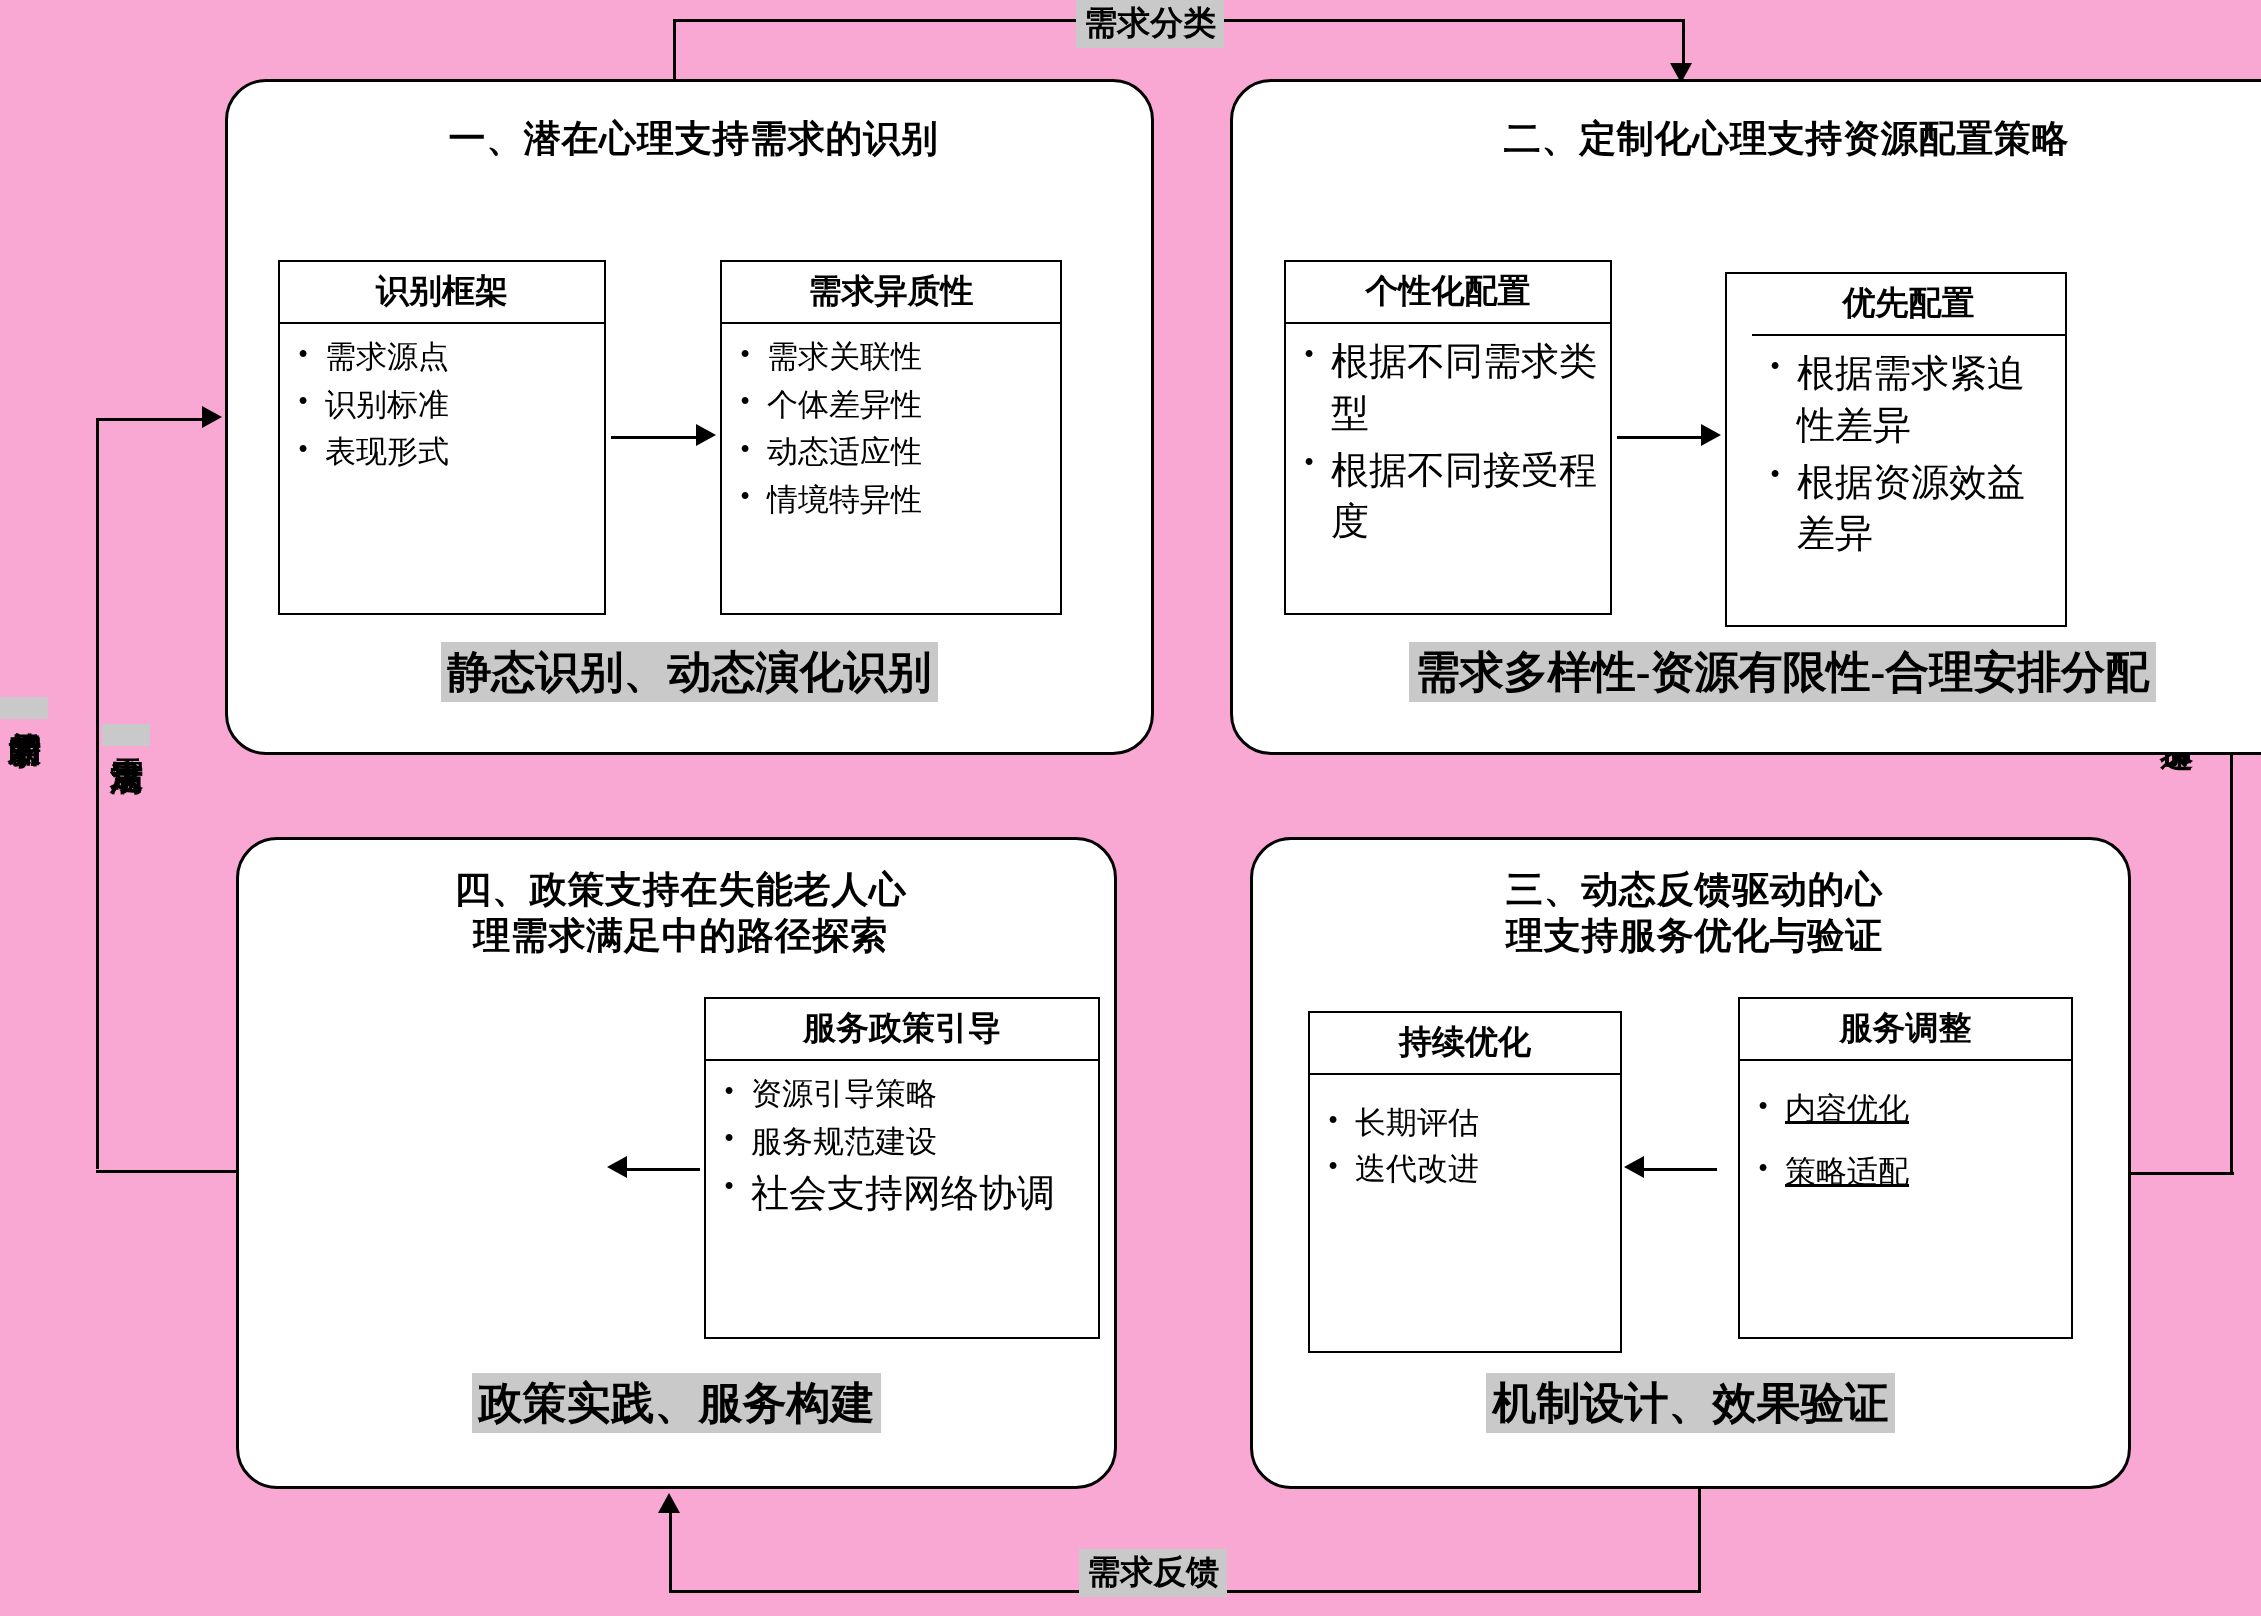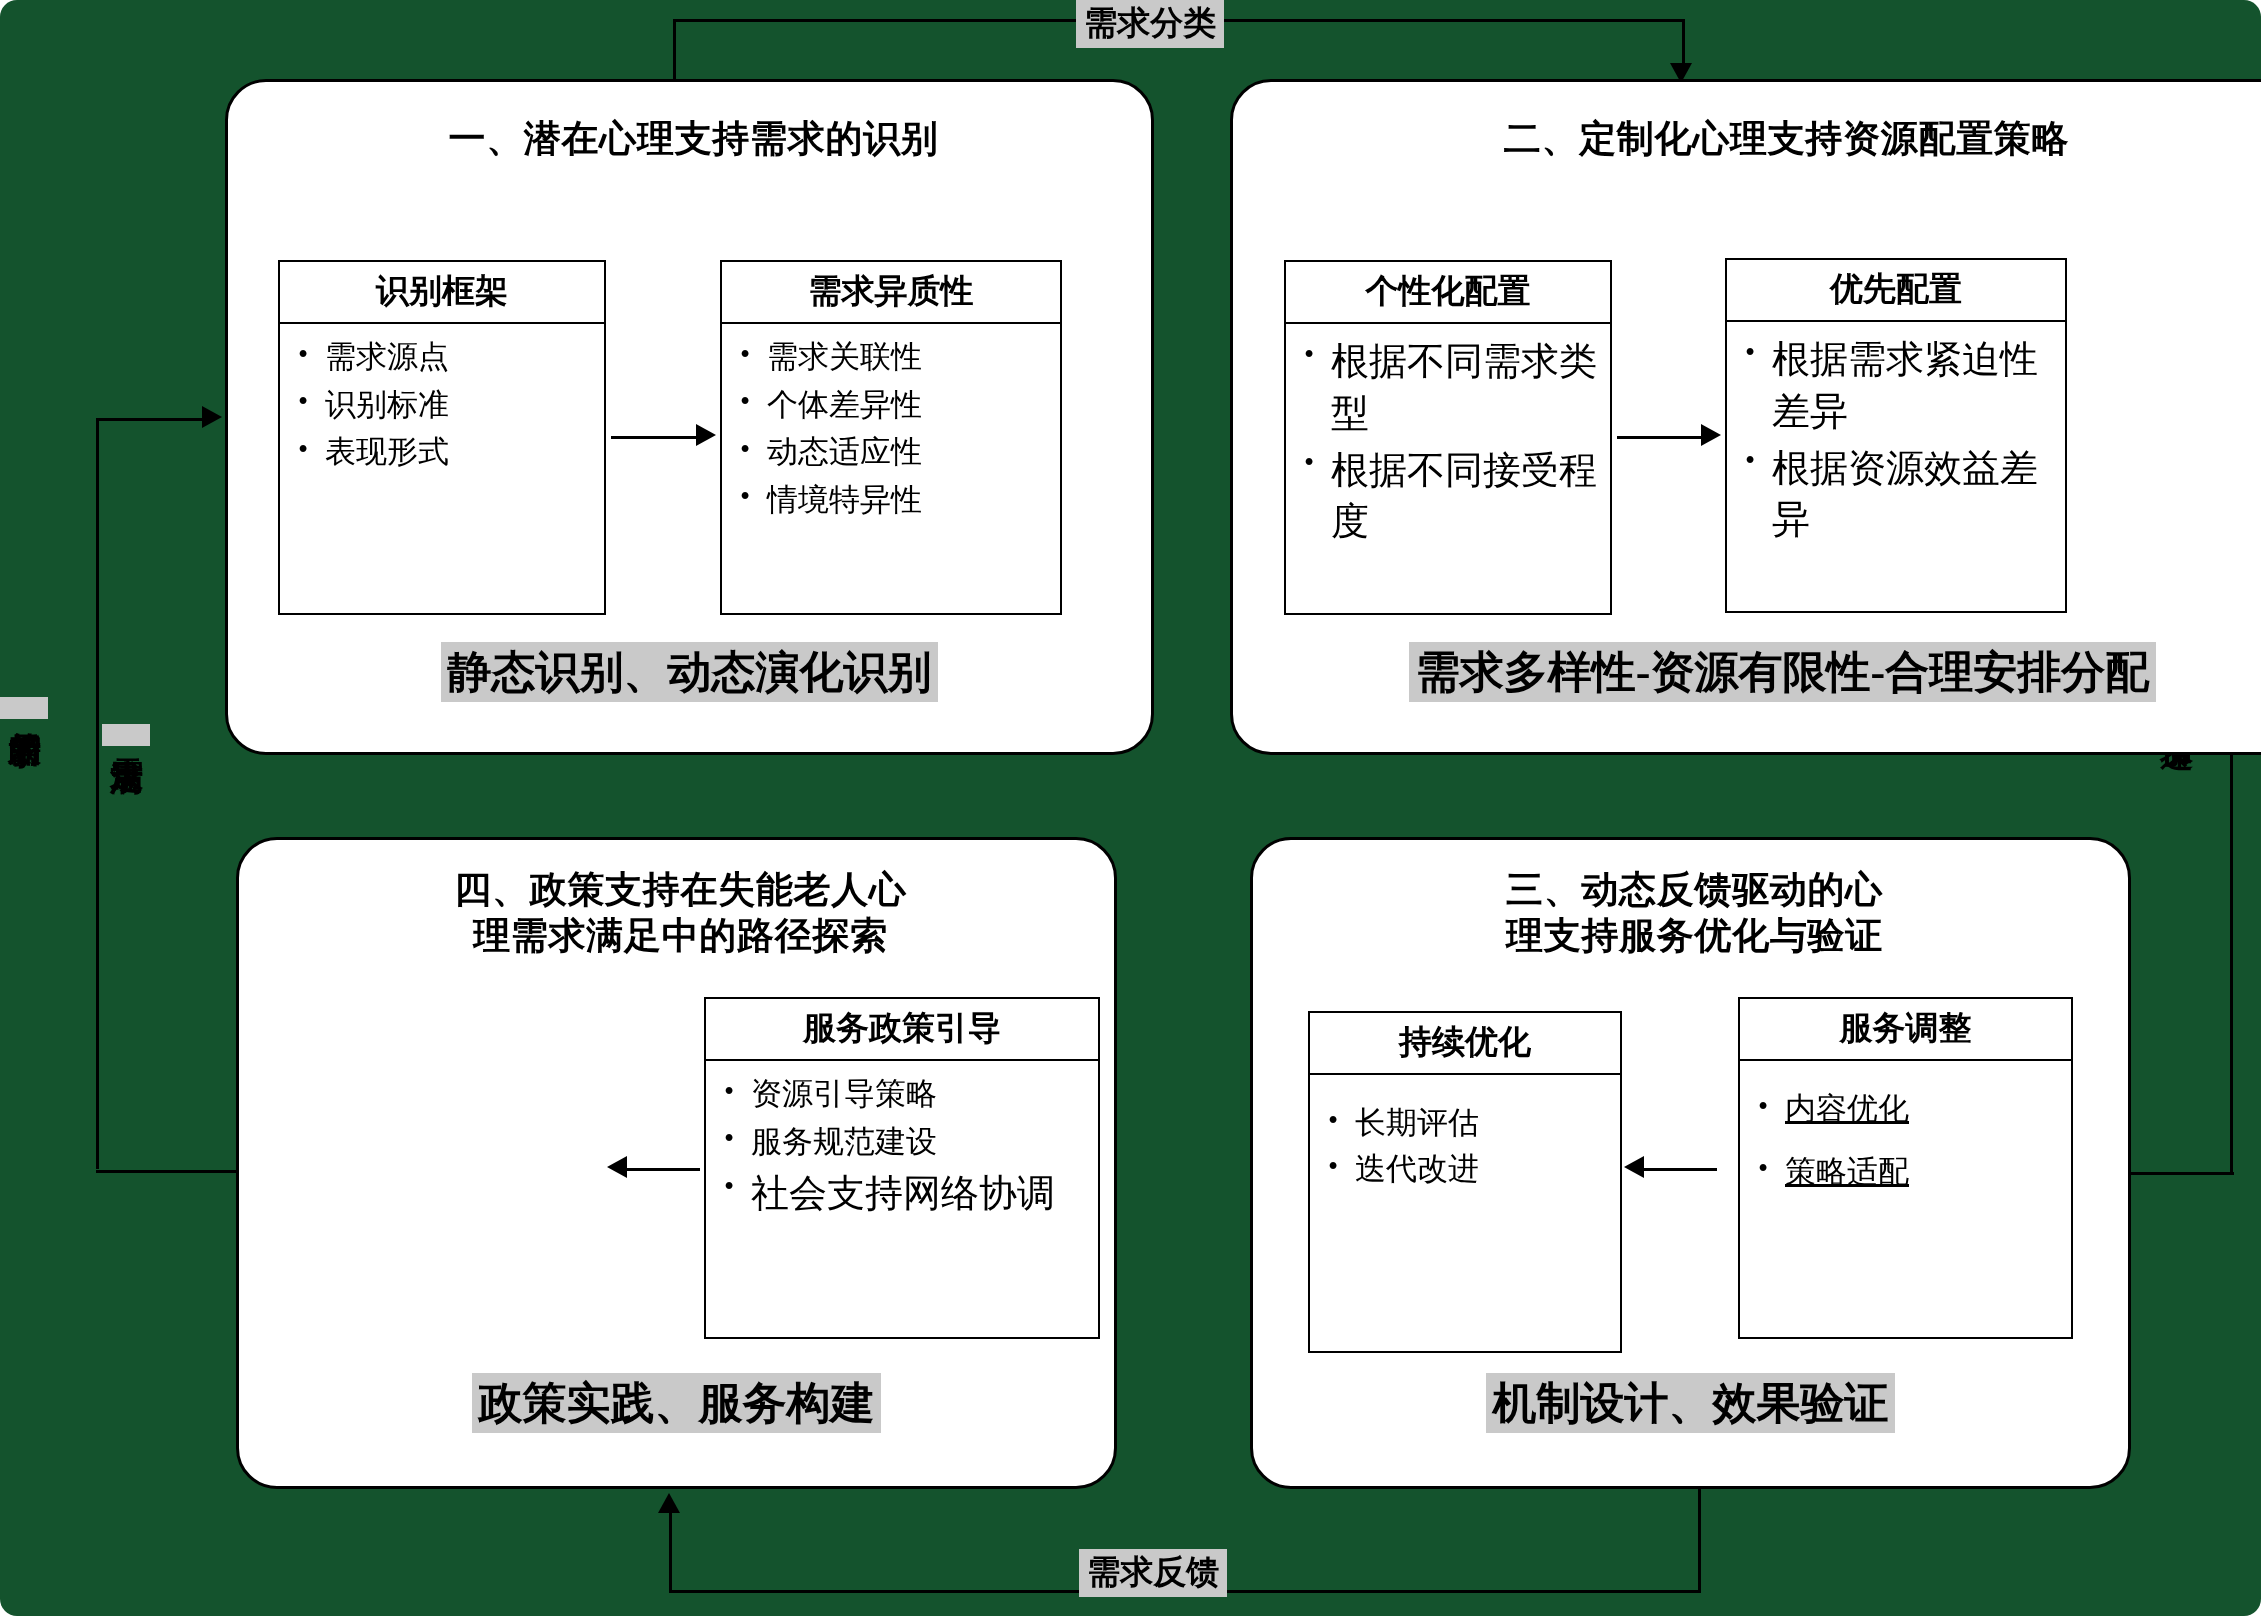--- a/index.html
+++ b/index.html
@@ -8,23 +8,22 @@
     background: #ffffff;
   }
   body {
     font-family: "Liberation Serif", "DejaVu Serif", serif;
     color: #000;
   }
   #canvas {
     position: relative;
     width: 2261px;
     height: 1616px;
-    background: #14532d;
+    background: #f9a8d4;
     overflow: hidden;
-    border-radius: 17px;
   }
 
   
   .quad {
     position: absolute;
     border: 3.4px solid #000;
     border-radius: 41px;
     background: #ffffff;
     box-sizing: border-box;
   }
@@ -219,21 +218,21 @@
         <ul>
           <li class="small">根据不同需求类型</li>
           <li class="small">根据不同接受程度</li>
         </ul>
       </div>
     </div>
 
     <div class="line-h" style="left:384px; top:354px; width:87px;"></div>
     <div class="arrow arrow-right" style="left:468px; top:342px;"></div>
 
-    <div class="subbox" style="left:492px; top:176px; width:342px; height:355px;">
+    <div class="subbox" style="left:492px; top:190px; width:342px; height:355px;padding-left:25px;">
       <div class="subbox-head">优先配置</div>
       <div class="subbox-body">
         <ul>
           <li class="small">根据需求紧迫性差异</li>
           <li class="small">根据资源效益差异</li>
         </ul>
       </div>
     </div>
 
     <div class="tagline" style="top:560px;">

